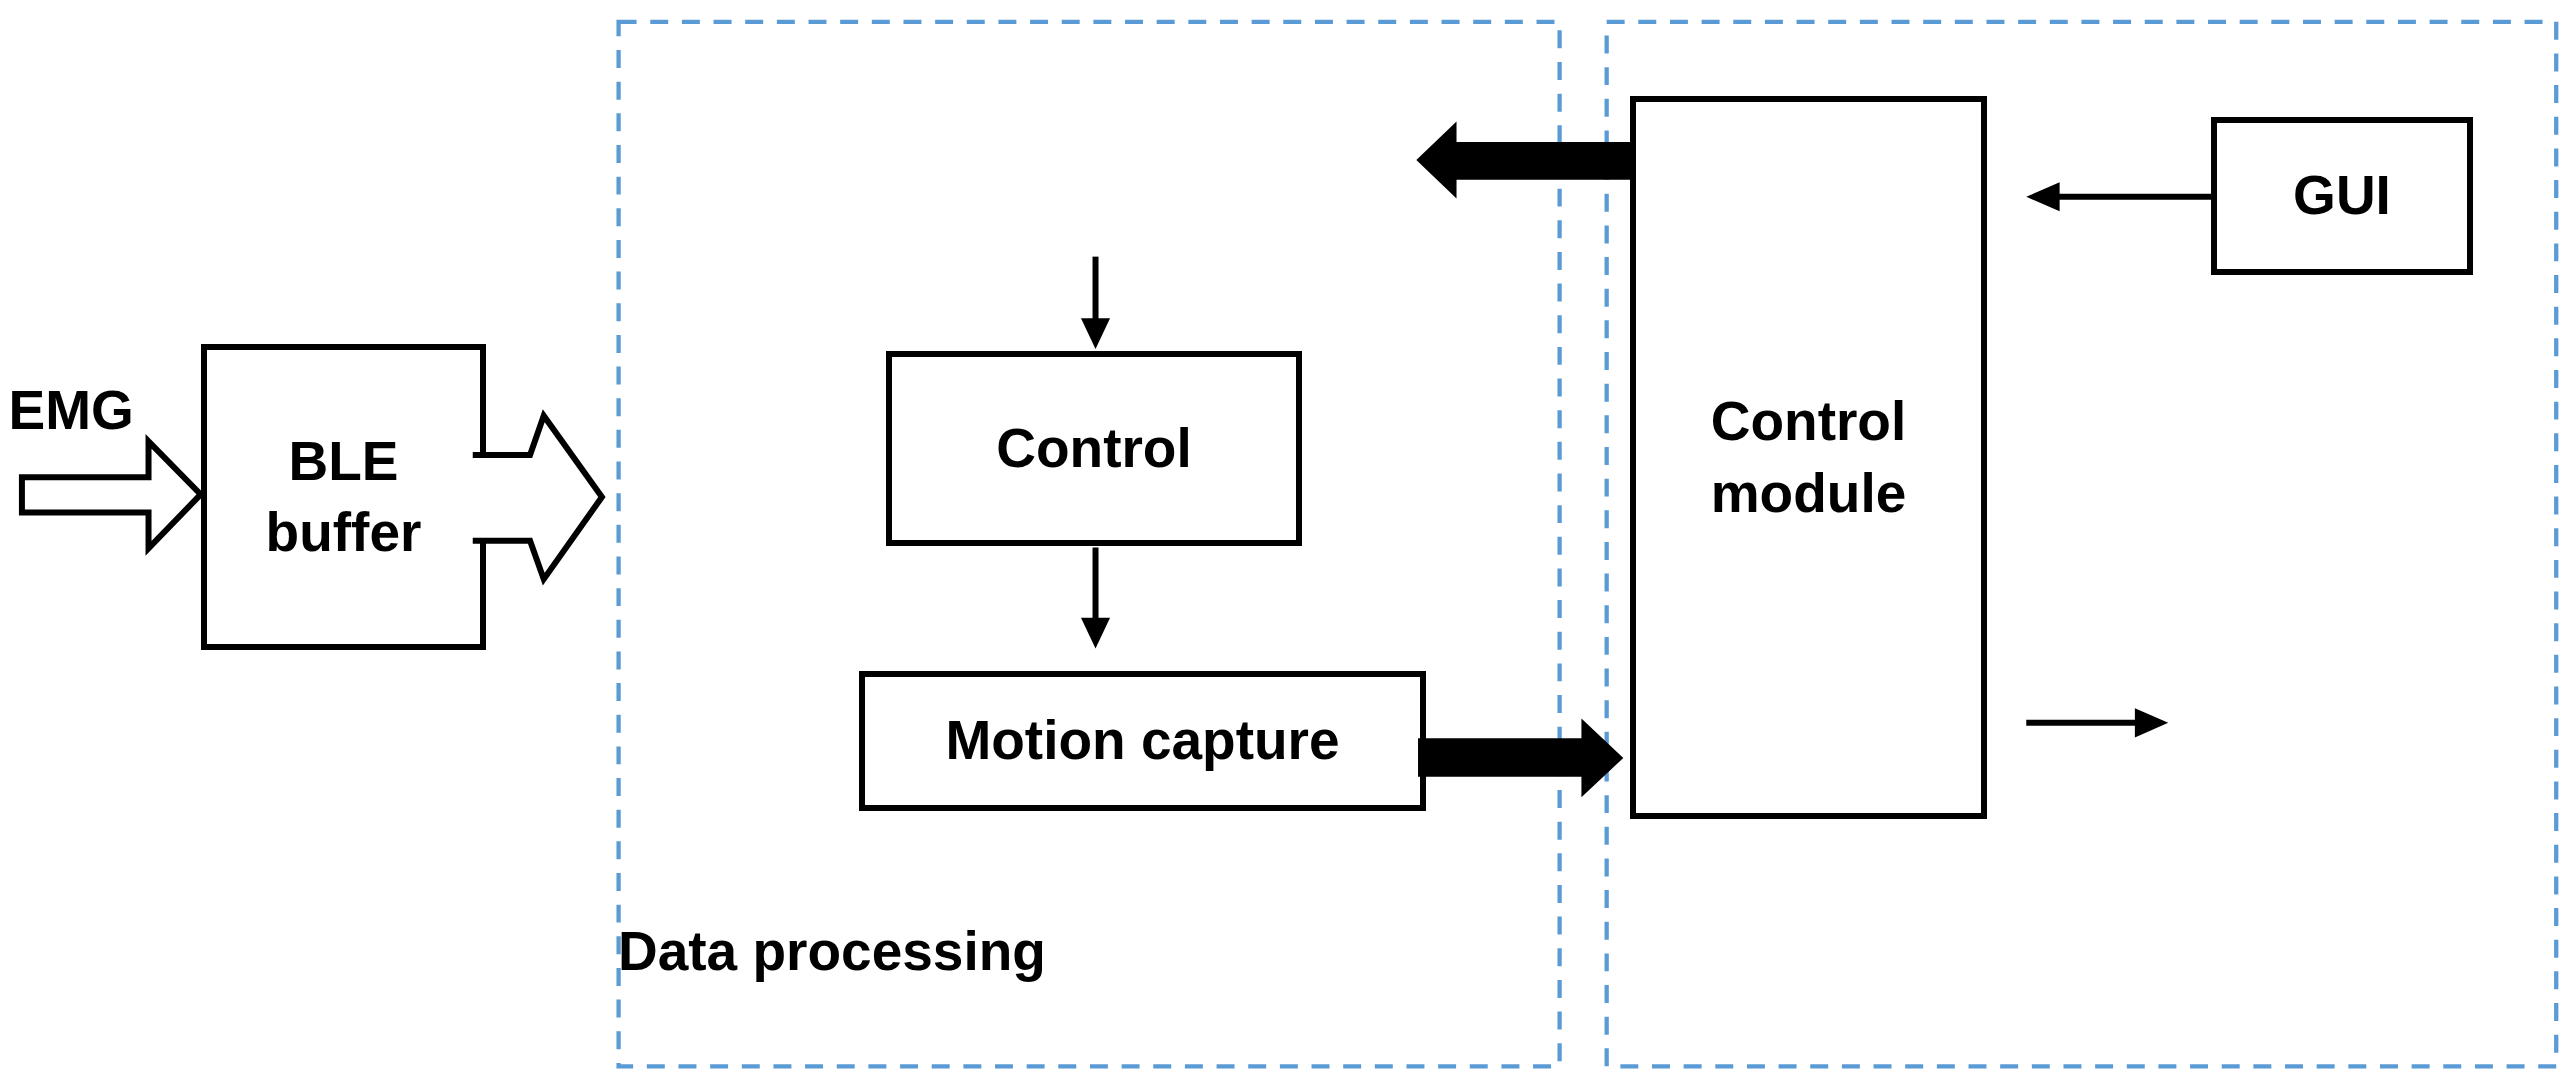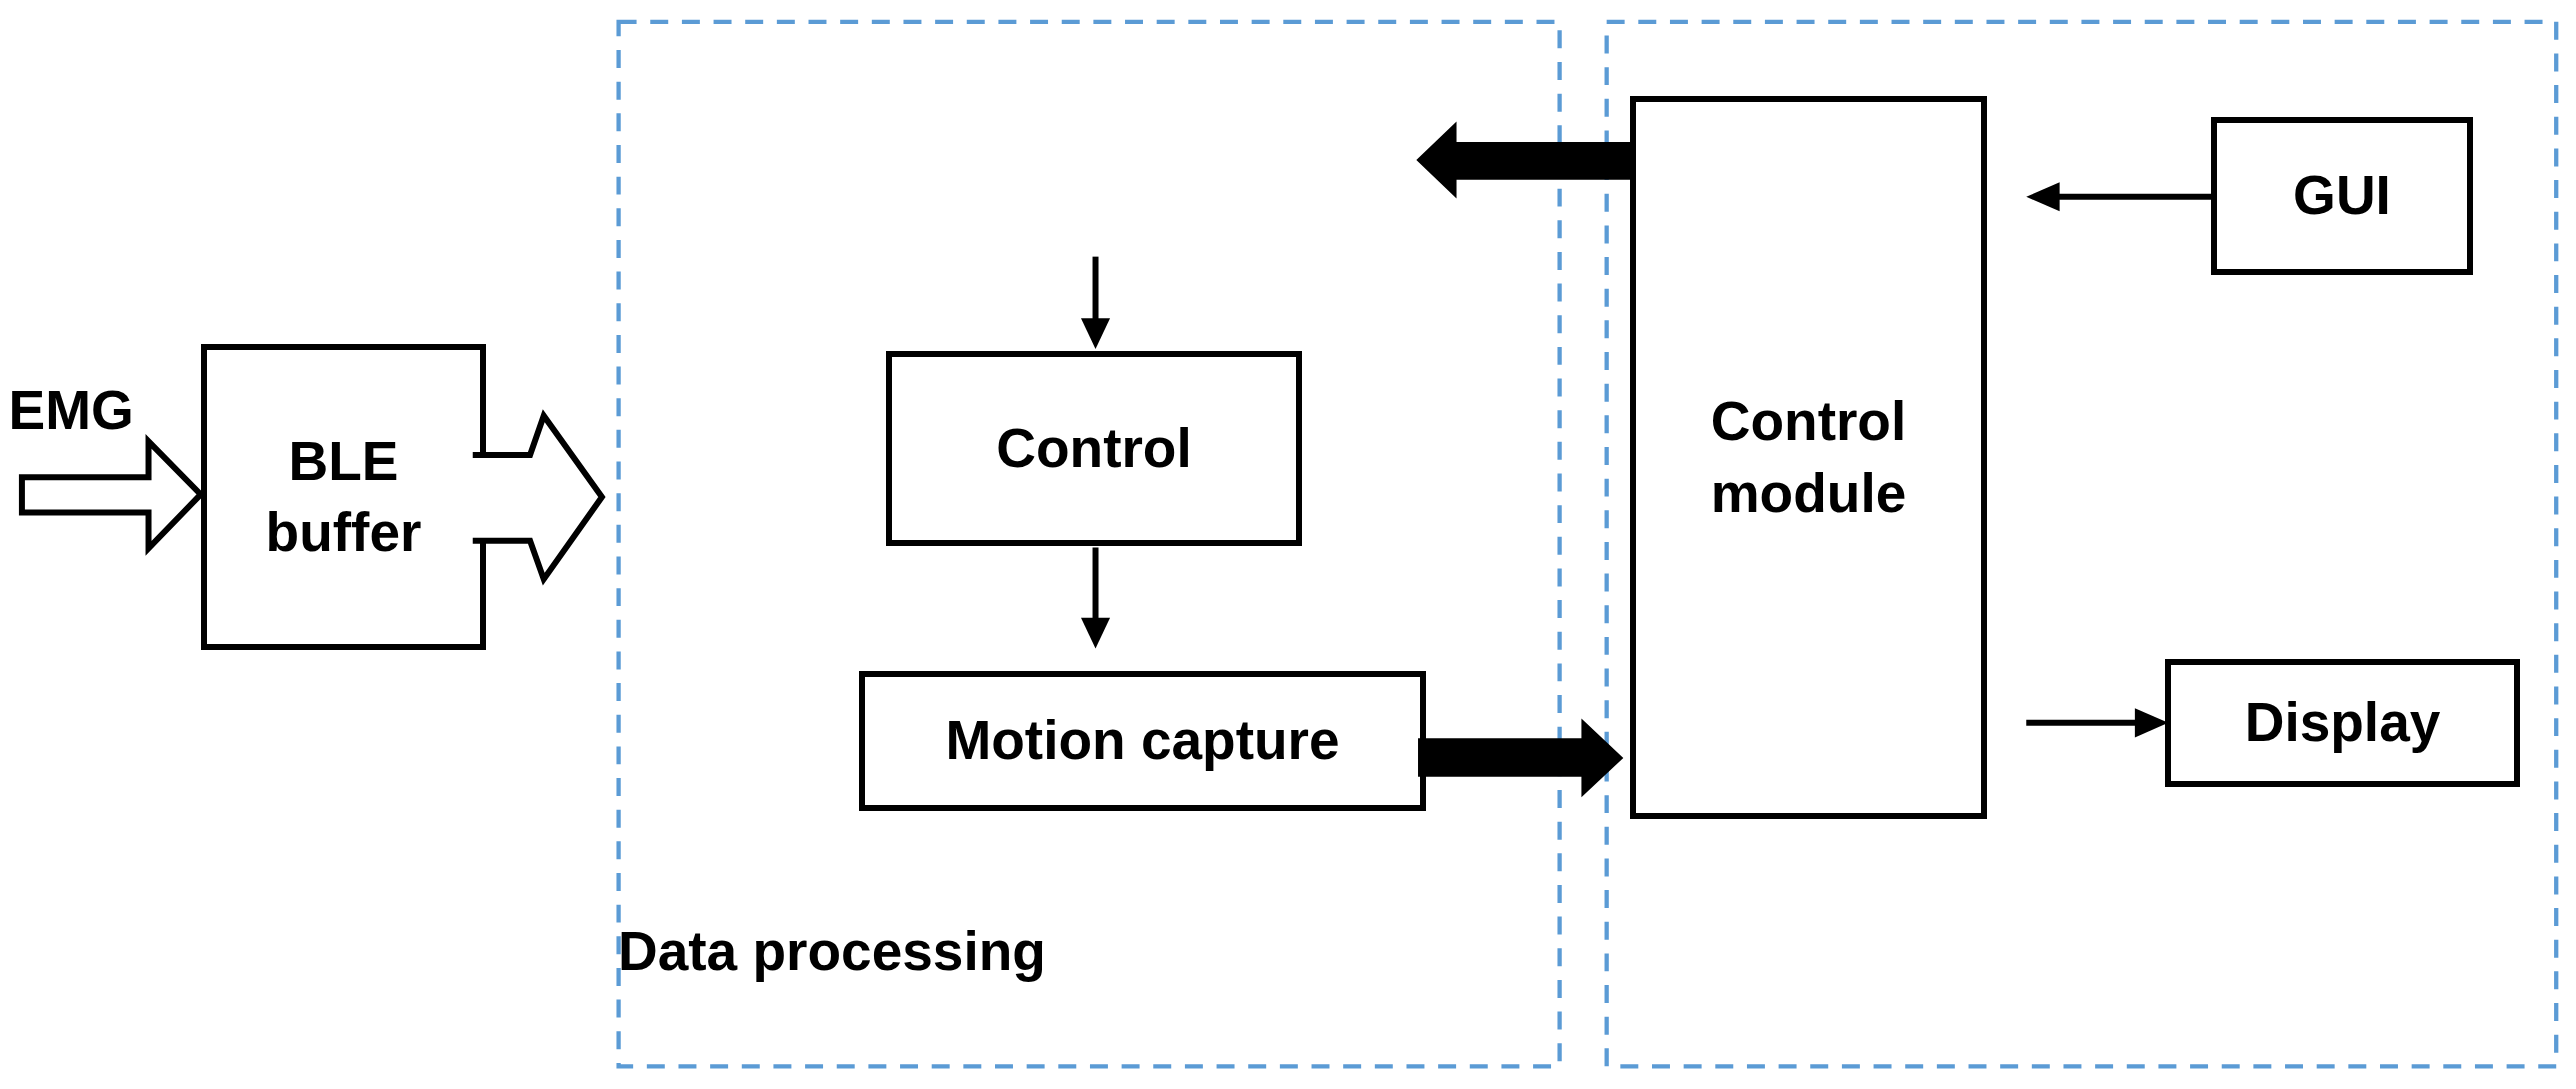--- a/index.html
+++ b/index.html
@@ -83,23 +83,20 @@
 
   <div class="node node-control">
     <span class="lbl">Control
 module</span>
   </div>
 
   <div class="node node-gui">
     <span class="lbl">GUI</span>
   </div>
 
-  <div class="node node-display">
-    <span class="lbl">Display</span>
-  </div>
 
   <div class="caption caption-dp">Data processing</div>
 
   <svg class="overlay" viewBox="0 0 3010 1273" xmlns="http://www.w3.org/2000/svg">
 
     <rect class="group-frame" x="722.5" y="25.5" width="1100" height="1221"></rect>
     <rect class="group-frame" x="1877.5" y="25.5" width="1110" height="1221"></rect>
 
     <polygon class="block-arrow" points="25,558 173,558 173,516 234,578 173,641 173,599 25,599"></polygon>
 

